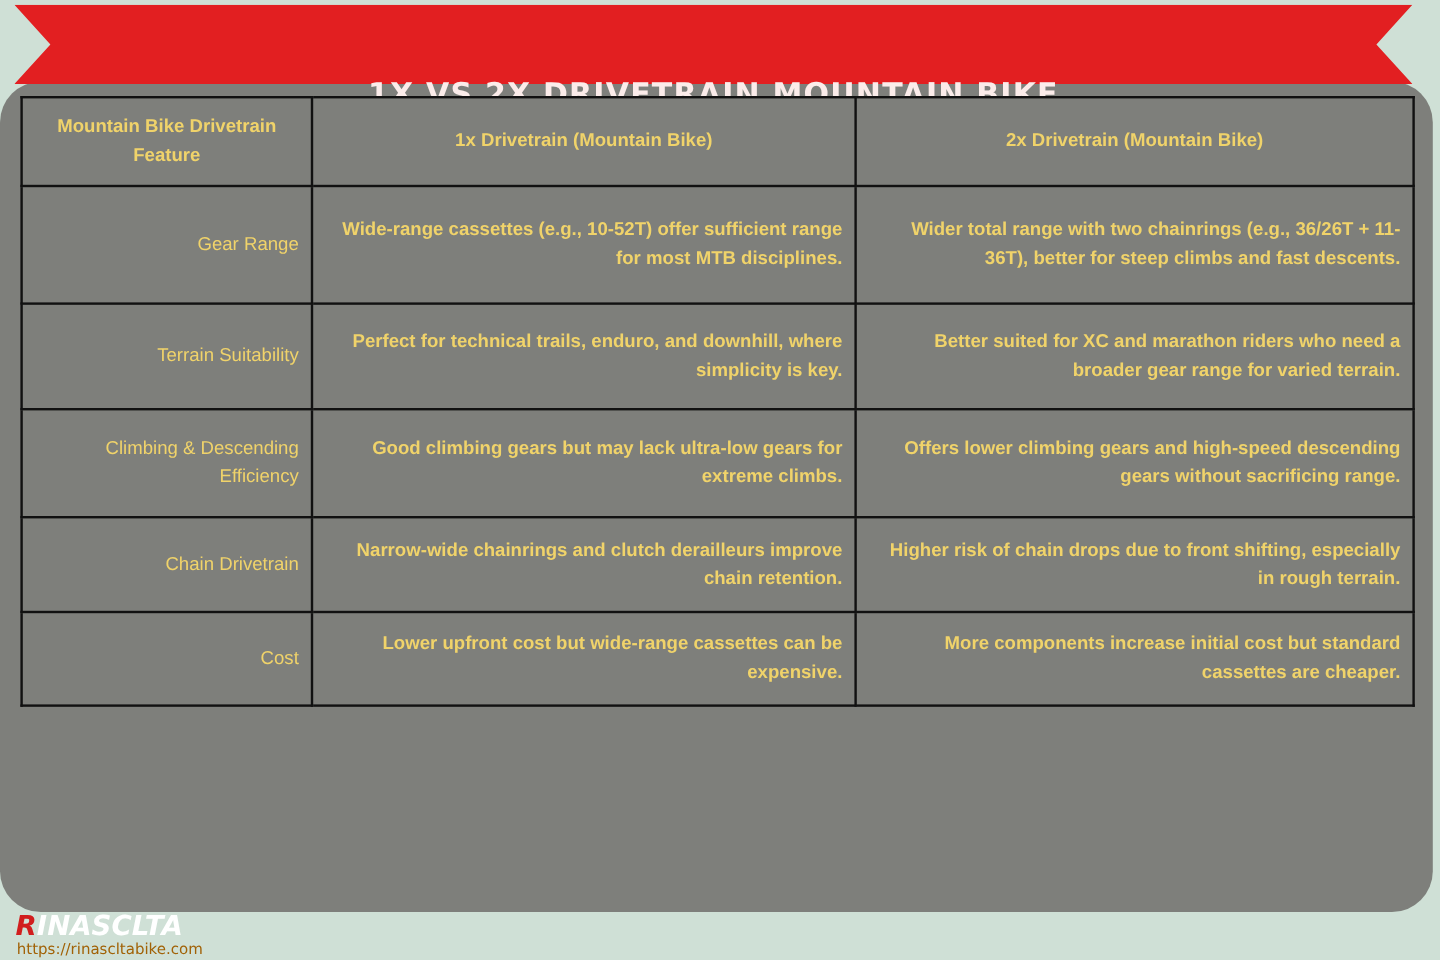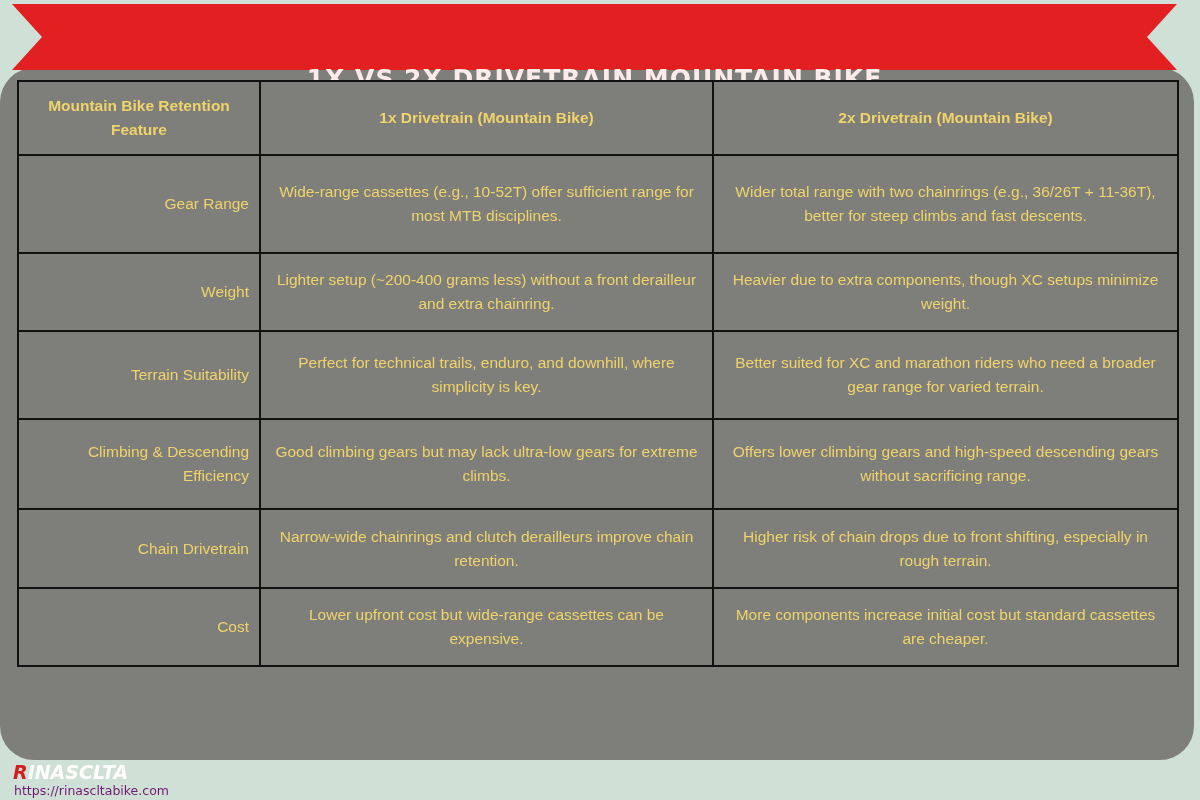--- a/index.html
+++ b/index.html
@@ -72,48 +72,48 @@
       text-align: center;
       font-size: 15.5px;
       height: 72px;
       line-height: 24px;
     }
     table.compare td.feature {
       font-weight: normal;
       text-align: right;
     }
     table.compare td.desc {
-      font-weight: normal;
-      text-align: center;
+      font-weight: bold;
+      text-align: right;
     }
     col.c1 { width: 242px; }
     col.c2 { width: 453px; }
     col.c3 { width: 465px; }
     .logo {
       position: absolute;
       left: 13px;
       top: 762px;
       font-family: "DejaVu Sans", sans-serif;
       font-weight: bold;
       font-style: italic;
-      font-size: 19px;
+      font-size: 23px;
       color: #ffffff;
       letter-spacing: 0px;
       line-height: 20px;
     }
     .logo .first {
       color: #d11e1e;
     }
     .url {
       position: absolute;
       left: 14px;
       top: 783px;
       font-family: "DejaVu Sans", sans-serif;
       font-size: 12.5px;
-      color: #701a75;
+      color: #a16207;
       line-height: 16px;
     }
   </style>
 </head>
 <body>
 
 <div class="panel"></div>
 
 <div class="banner">
   <svg viewBox="0 0 1165 66" preserveAspectRatio="none">
@@ -123,35 +123,30 @@
 </div>
 
 <table class="compare">
   <colgroup>
     <col class="c1">
       <col class="c2">
       <col class="c3">
   </colgroup>
   <thead>
     <tr>
-      <th>Mountain Bike Retention Feature</th>
+      <th>Mountain Bike Drivetrain Feature</th>
       <th>1x Drivetrain (Mountain Bike)</th>
       <th>2x Drivetrain (Mountain Bike)</th>
     </tr>
   </thead>
   <tbody>
     <tr style="height:98px">
       <td class="feature">Gear Range</td>
       <td class="desc">Wide-range cassettes (e.g., 10-52T) offer sufficient range for most MTB disciplines.</td>
       <td class="desc">Wider total range with two chainrings (e.g., 36/26T + 11-36T), better for steep climbs and fast descents.</td>
-    </tr>
-    <tr style="height:78px">
-      <td class="feature">Weight</td>
-      <td class="desc">Lighter setup (~200-400 grams less) without a front derailleur and extra chainring.</td>
-      <td class="desc">Heavier due to extra components, though XC setups minimize weight.</td>
     </tr>
     <tr style="height:88px">
       <td class="feature">Terrain Suitability</td>
       <td class="desc">Perfect for technical trails, enduro, and downhill, where simplicity is key.</td>
       <td class="desc">Better suited for XC and marathon riders who need a broader gear range for varied terrain.</td>
     </tr>
     <tr style="height:90px">
       <td class="feature">Climbing &amp; Descending Efficiency</td>
       <td class="desc">Good climbing gears but may lack ultra-low gears for extreme climbs.</td>
       <td class="desc">Offers lower climbing gears and high-speed descending gears without sacrificing range.</td>

